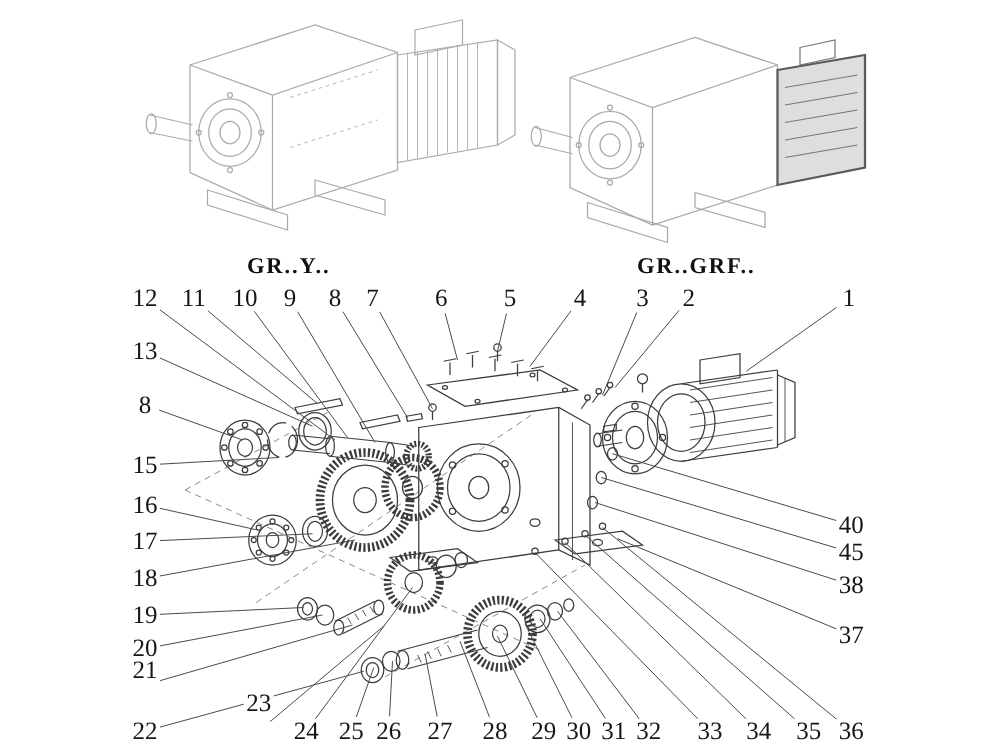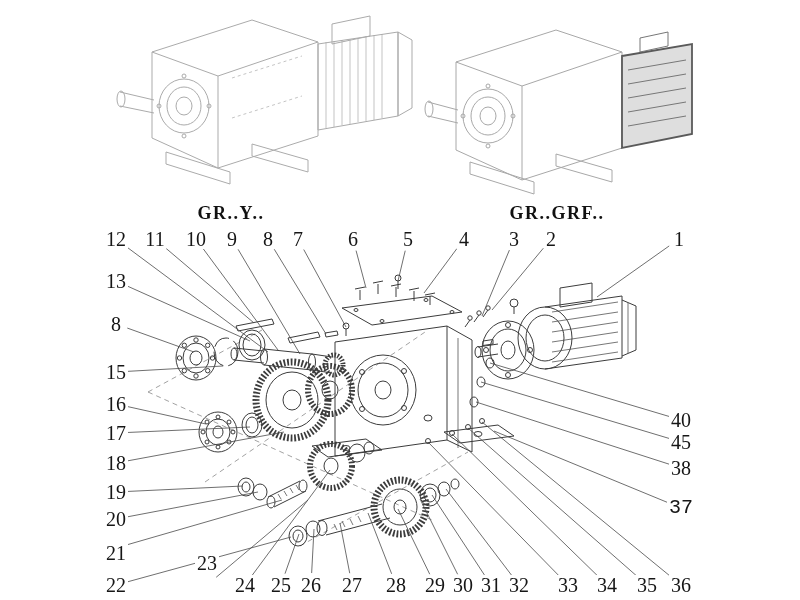--- a/index.html
+++ b/index.html
@@ -288,34 +288,34 @@
       <span class="callout" style="left: 551px; top: 239px;">2</span>
       <span class="callout" style="left: 679px; top: 239px;">1</span>
       <span class="callout" style="left: 116px; top: 281px;">13</span>
       <span class="callout" style="left: 116px; top: 324px;">8</span>
       <span class="callout" style="left: 116px; top: 372px;">15</span>
       <span class="callout" style="left: 116px; top: 404px;">16</span>
       <span class="callout" style="left: 116px; top: 433px;">17</span>
       <span class="callout" style="left: 116px; top: 463px;">18</span>
       <span class="callout" style="left: 116px; top: 492px;">19</span>
       <span class="callout" style="left: 116px; top: 519px;">20</span>
-      <span class="callout" style="left: 116px; top: 553px;">21</span>
+      <span class="callout" style="left: 116px; top: 536px;">21</span>
       <span class="callout" style="left: 116px; top: 585px;">22</span>
       <span class="callout" style="left: 207px; top: 563px;">23</span>
       <span class="callout" style="left: 245px; top: 585px;">24</span>
       <span class="callout" style="left: 281px; top: 585px;">25</span>
       <span class="callout" style="left: 311px; top: 585px;">26</span>
       <span class="callout" style="left: 352px; top: 585px;">27</span>
       <span class="callout" style="left: 396px; top: 585px;">28</span>
       <span class="callout" style="left: 435px; top: 585px;">29</span>
       <span class="callout" style="left: 463px; top: 585px;">30</span>
       <span class="callout" style="left: 491px; top: 585px;">31</span>
       <span class="callout" style="left: 519px; top: 585px;">32</span>
       <span class="callout" style="left: 568px; top: 585px;">33</span>
       <span class="callout" style="left: 607px; top: 585px;">34</span>
       <span class="callout" style="left: 647px; top: 585px;">35</span>
       <span class="callout" style="left: 681px; top: 585px;">36</span>
-      <span class="callout" style="left: 681px; top: 508px; font-family: Liberation Mono, monospace;">37</span>
+      <span class="callout" style="left: 681px; top: 508px;">37</span>
       <span class="callout" style="left: 681px; top: 468px;">38</span>
       <span class="callout" style="left: 681px; top: 442px;">45</span>
       <span class="callout" style="left: 681px; top: 420px;">40</span>
     </div>
 </div>
 
 </body></html>

